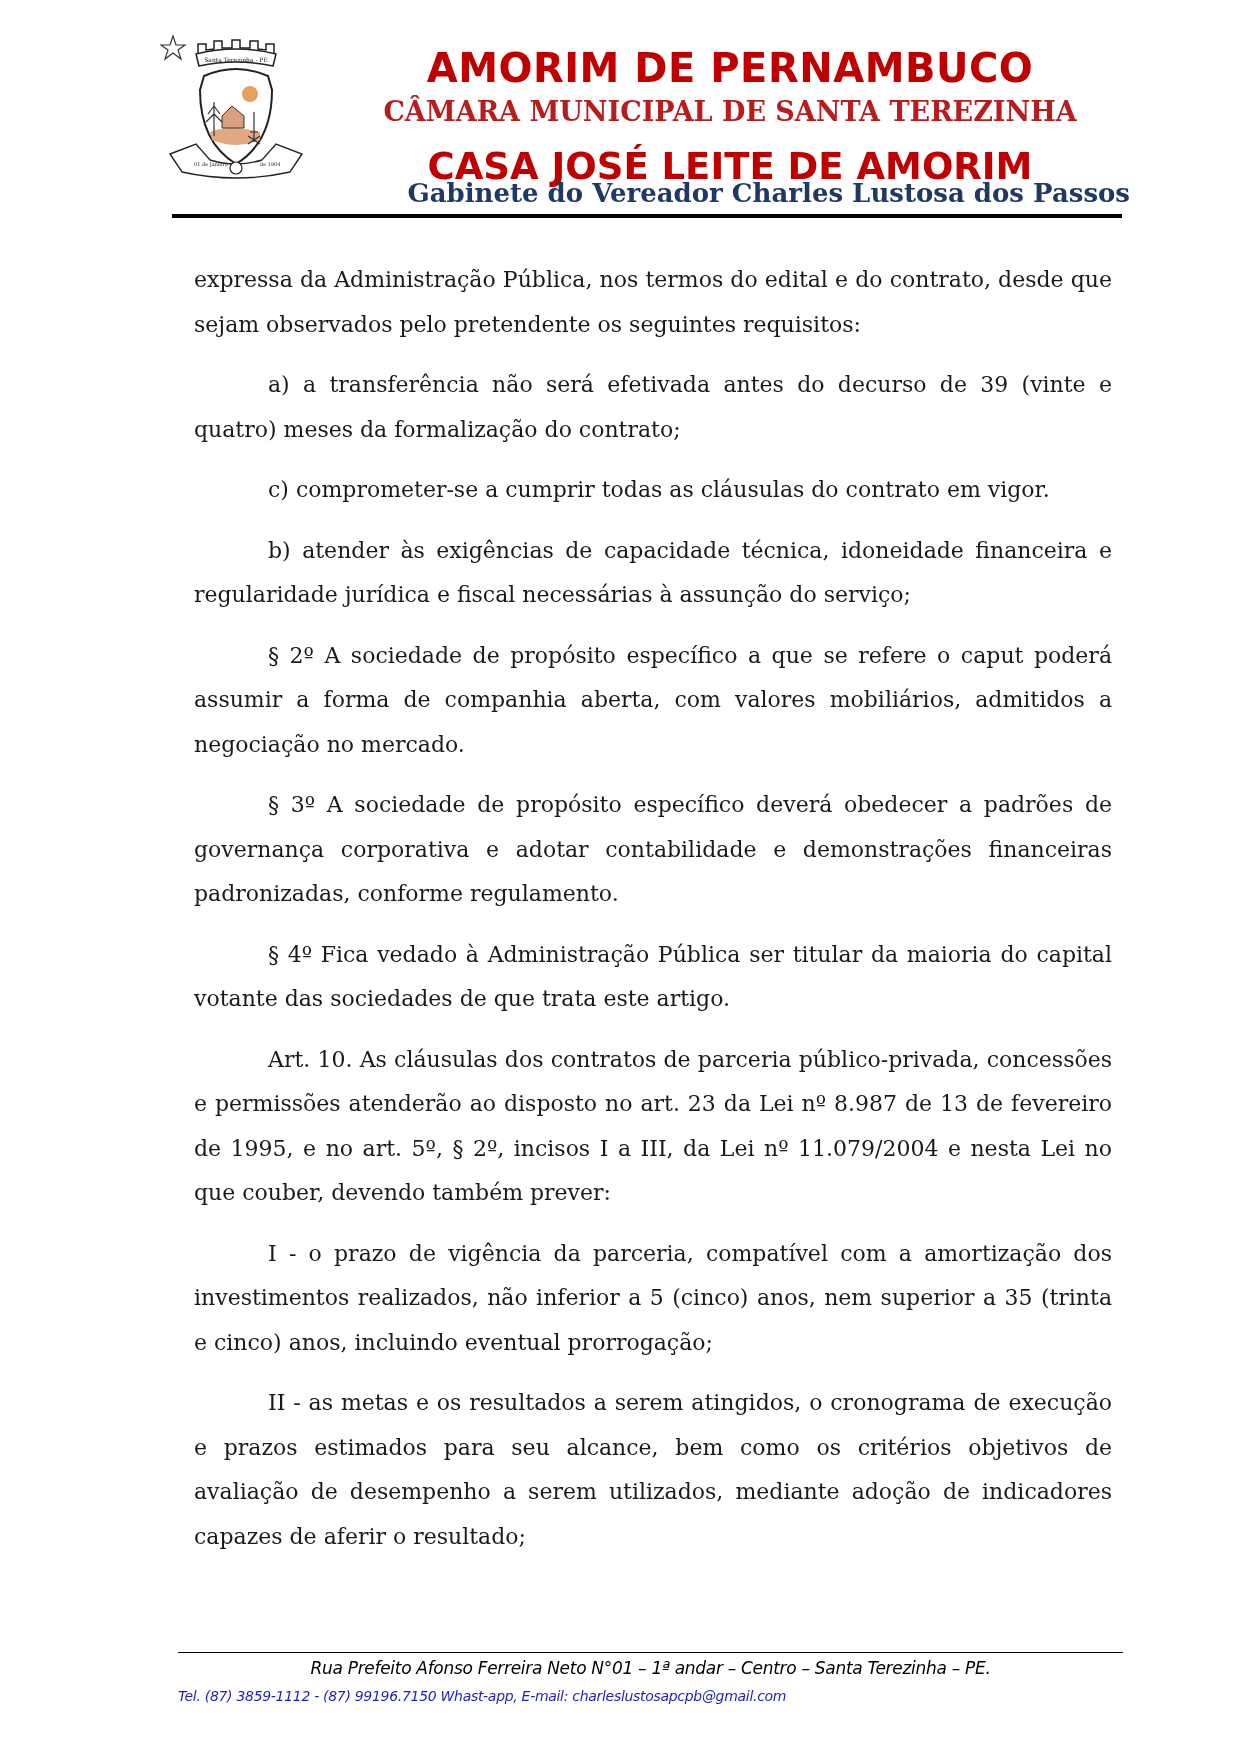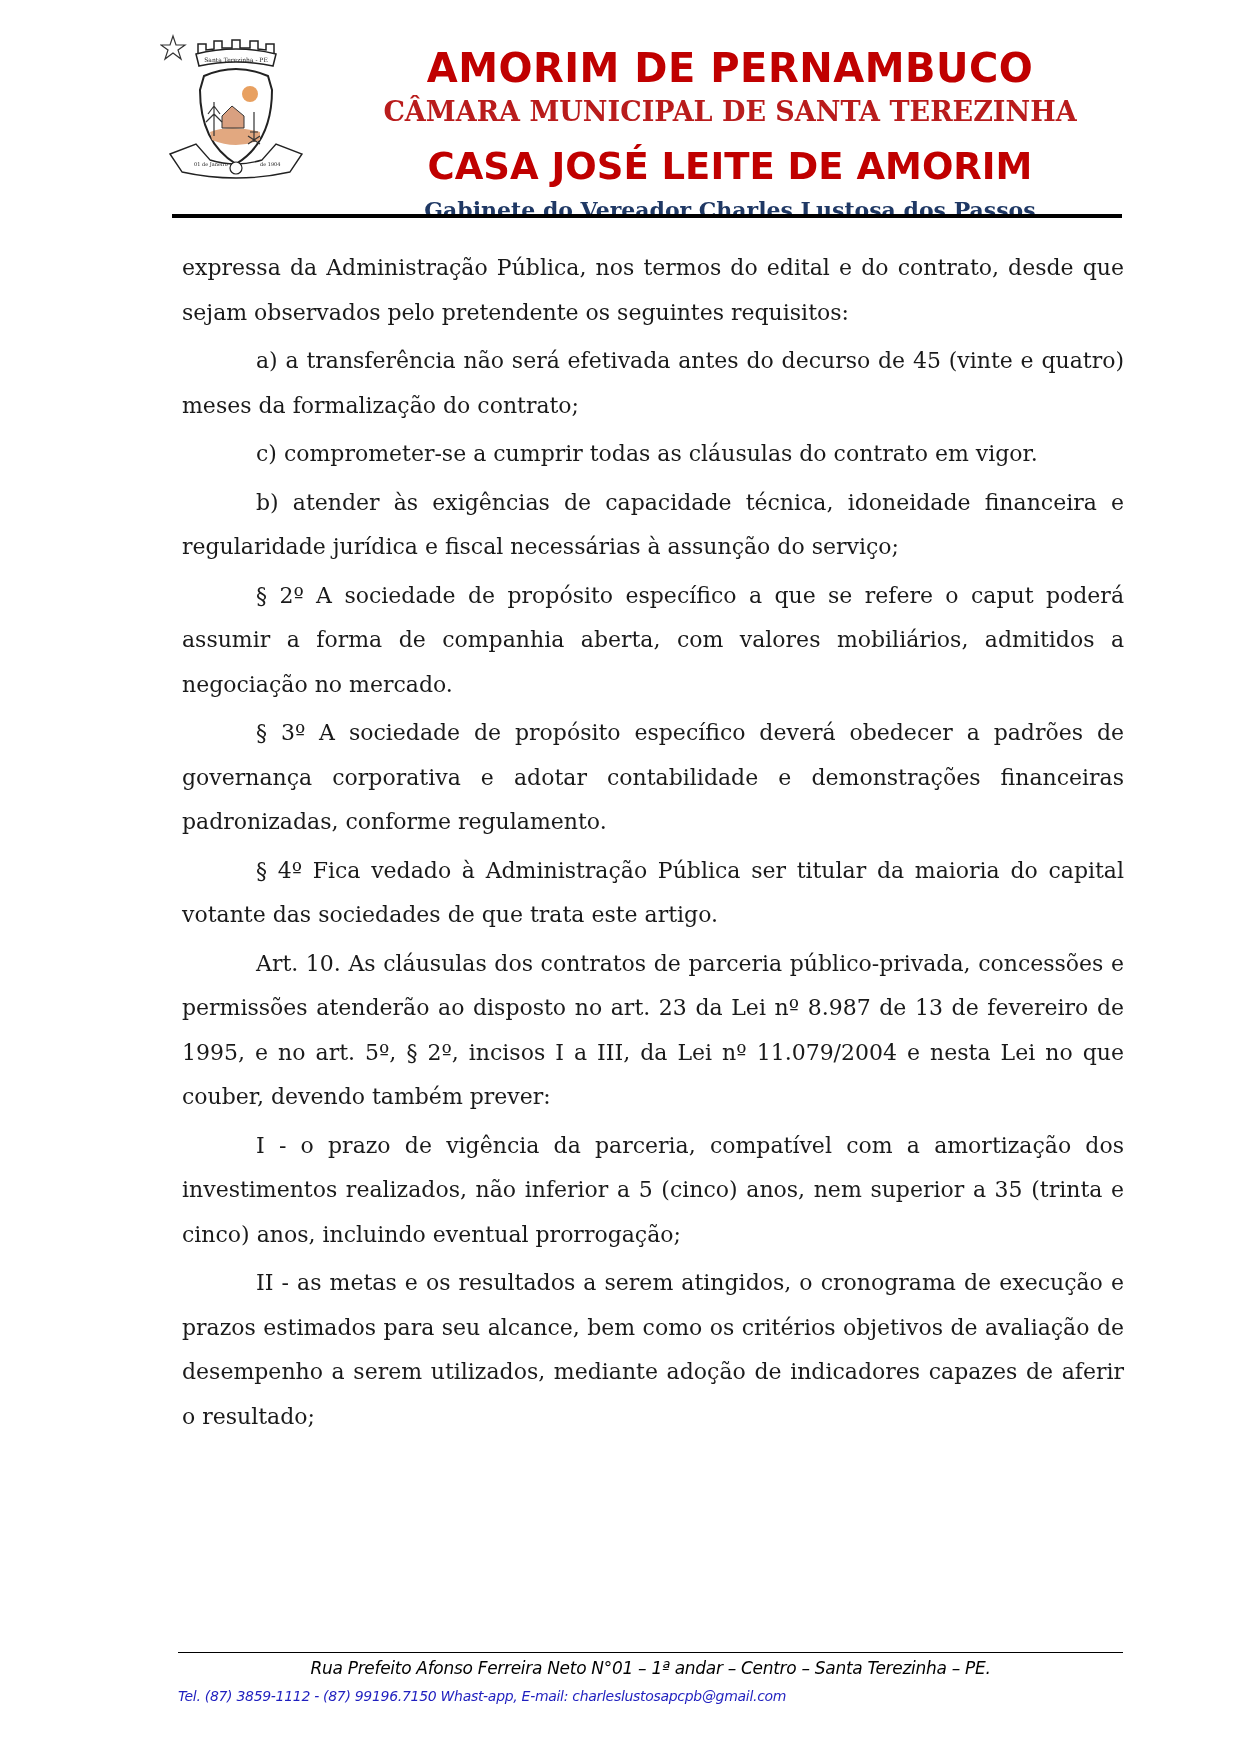--- a/index.html
+++ b/index.html
@@ -2,24 +2,24 @@
 <html><head>
 <meta charset="utf-8">
 <style>
   html, body { margin: 0; padding: 0; background: #ffffff; }
   body { width: 1241px; height: 1755px; position: relative; overflow: hidden; font-family: "DejaVu Serif", serif; }
   .logo { position: absolute; left: 160px; top: 32px; width: 160px; height: 152px; }
   .header-text { position: absolute; left: 330px; top: 40px; width: 800px; text-align: center; }
   .h-estado { position: absolute; left: 0; width: 800px; top: 8px; font-family: "DejaVu Sans", sans-serif; font-weight: bold; font-size: 40px; color: #c00000; letter-spacing: 0.5px; line-height: 1; }
   .h-camara { position: absolute; left: 0; width: 800px; top: 58px; font-family: "DejaVu Serif", serif; font-weight: bold; font-size: 27px; color: #b91c1c; line-height: 1; }
   .h-casa { position: absolute; left: 0; width: 800px; top: 98px; font-family: "DejaVu Sans", sans-serif; font-weight: bold; font-size: 37px; color: #c00000; line-height: 1; margin-top: 10px; }
-  .h-gabinete { position: absolute; left: 0; width: 800px; top: 159px; font-family: "DejaVu Serif", serif; font-weight: bold; font-size: 22px; color: #1f3864; line-height: 1; }
+  .h-gabinete { position: absolute; left: 0; width: 800px; top: 140px; font-family: "DejaVu Serif", serif; font-weight: bold; font-size: 26px; color: #1f3864; line-height: 1; text-align: right; }
   .header-rule { position: absolute; left: 172px; top: 214px; width: 950px; height: 4px; background: #000; }
   .body { position: absolute; left: 178px; top: 242px; width: 950px; font-family: "DejaVu Serif", serif; font-size: 22px; color: #1a1a1a; line-height: 44.5px; }
-  .body p { margin: 4px; text-align: justify; text-align-last: left; }
+  .body p { margin: 16px; text-align: justify; text-align-last: left; }
   .body p.indent { text-indent: 74px; }
   .footer-rule { position: absolute; left: 178px; top: 1652px; width: 945px; height: 1px; background: #000; }
   .footer-addr { position: absolute; left: 178px; top: 1658px; width: 945px; text-align: center; font-family: "DejaVu Sans", sans-serif; font-style: italic; font-size: 17px; color: #000; letter-spacing: -0.3px; }
   .footer-tel { position: absolute; left: 178px; top: 1688px; width: 945px; text-align: left; font-family: "DejaVu Sans", sans-serif; font-style: italic; font-size: 14px; color: #1f1fbf; letter-spacing: -0.3px; }
 </style>
 </head>
 <body>
 
 <svg class="logo" viewBox="0 0 160 152">
   <g>
@@ -49,21 +49,21 @@
 <div class="header-text">
   <div class="h-estado">AMORIM DE PERNAMBUCO</div>
   <div class="h-camara">CÂMARA MUNICIPAL DE SANTA TEREZINHA</div>
   <div class="h-casa">CASA JOSÉ LEITE DE AMORIM</div>
   <div class="h-gabinete">Gabinete do Vereador Charles Lustosa dos Passos</div>
 </div>
 <div class="header-rule"></div>
 
 <div class="body">
   <p>expressa da Administração Pública, nos termos do edital e do contrato, desde que sejam observados pelo pretendente os seguintes requisitos:</p>
-  <p class="indent">a) a transferência não será efetivada antes do decurso de 45 (vinte e quatro) meses da formalização do contrato;</p>
+  <p class="indent">a) a transferência não será efetivada antes do decurso de 39 (vinte e quatro) meses da formalização do contrato;</p>
   <p class="indent">c) comprometer-se a cumprir todas as cláusulas do contrato em vigor.</p>
   <p class="indent">b) atender às exigências de capacidade técnica, idoneidade financeira e regularidade jurídica e fiscal necessárias à assunção do serviço;</p>
   <p class="indent">§ 2º A sociedade de propósito específico a que se refere o caput poderá assumir a forma de companhia aberta, com valores mobiliários, admitidos a negociação no mercado.</p>
   <p class="indent">§ 3º A sociedade de propósito específico deverá obedecer a padrões de governança corporativa e adotar contabilidade e demonstrações financeiras padronizadas, conforme regulamento.</p>
   <p class="indent">§ 4º Fica vedado à Administração Pública ser titular da maioria do capital votante das sociedades de que trata este artigo.</p>
   <p class="indent">Art. 10. As cláusulas dos contratos de parceria público-privada, concessões e permissões atenderão ao disposto no art. 23 da Lei nº 8.987 de 13 de fevereiro de 1995, e no art. 5º, § 2º, incisos I a III, da Lei nº 11.079/2004 e nesta Lei no que couber, devendo também prever:</p>
   <p class="indent">I - o prazo de vigência da parceria, compatível com a amortização dos investimentos realizados, não inferior a 5 (cinco) anos, nem superior a 35 (trinta e cinco) anos, incluindo eventual prorrogação;</p>
   <p class="indent">II - as metas e os resultados a serem atingidos, o cronograma de execução e prazos estimados para seu alcance, bem como os critérios objetivos de avaliação de desempenho a serem utilizados, mediante adoção de indicadores capazes de aferir o resultado;</p>
 </div>
 

